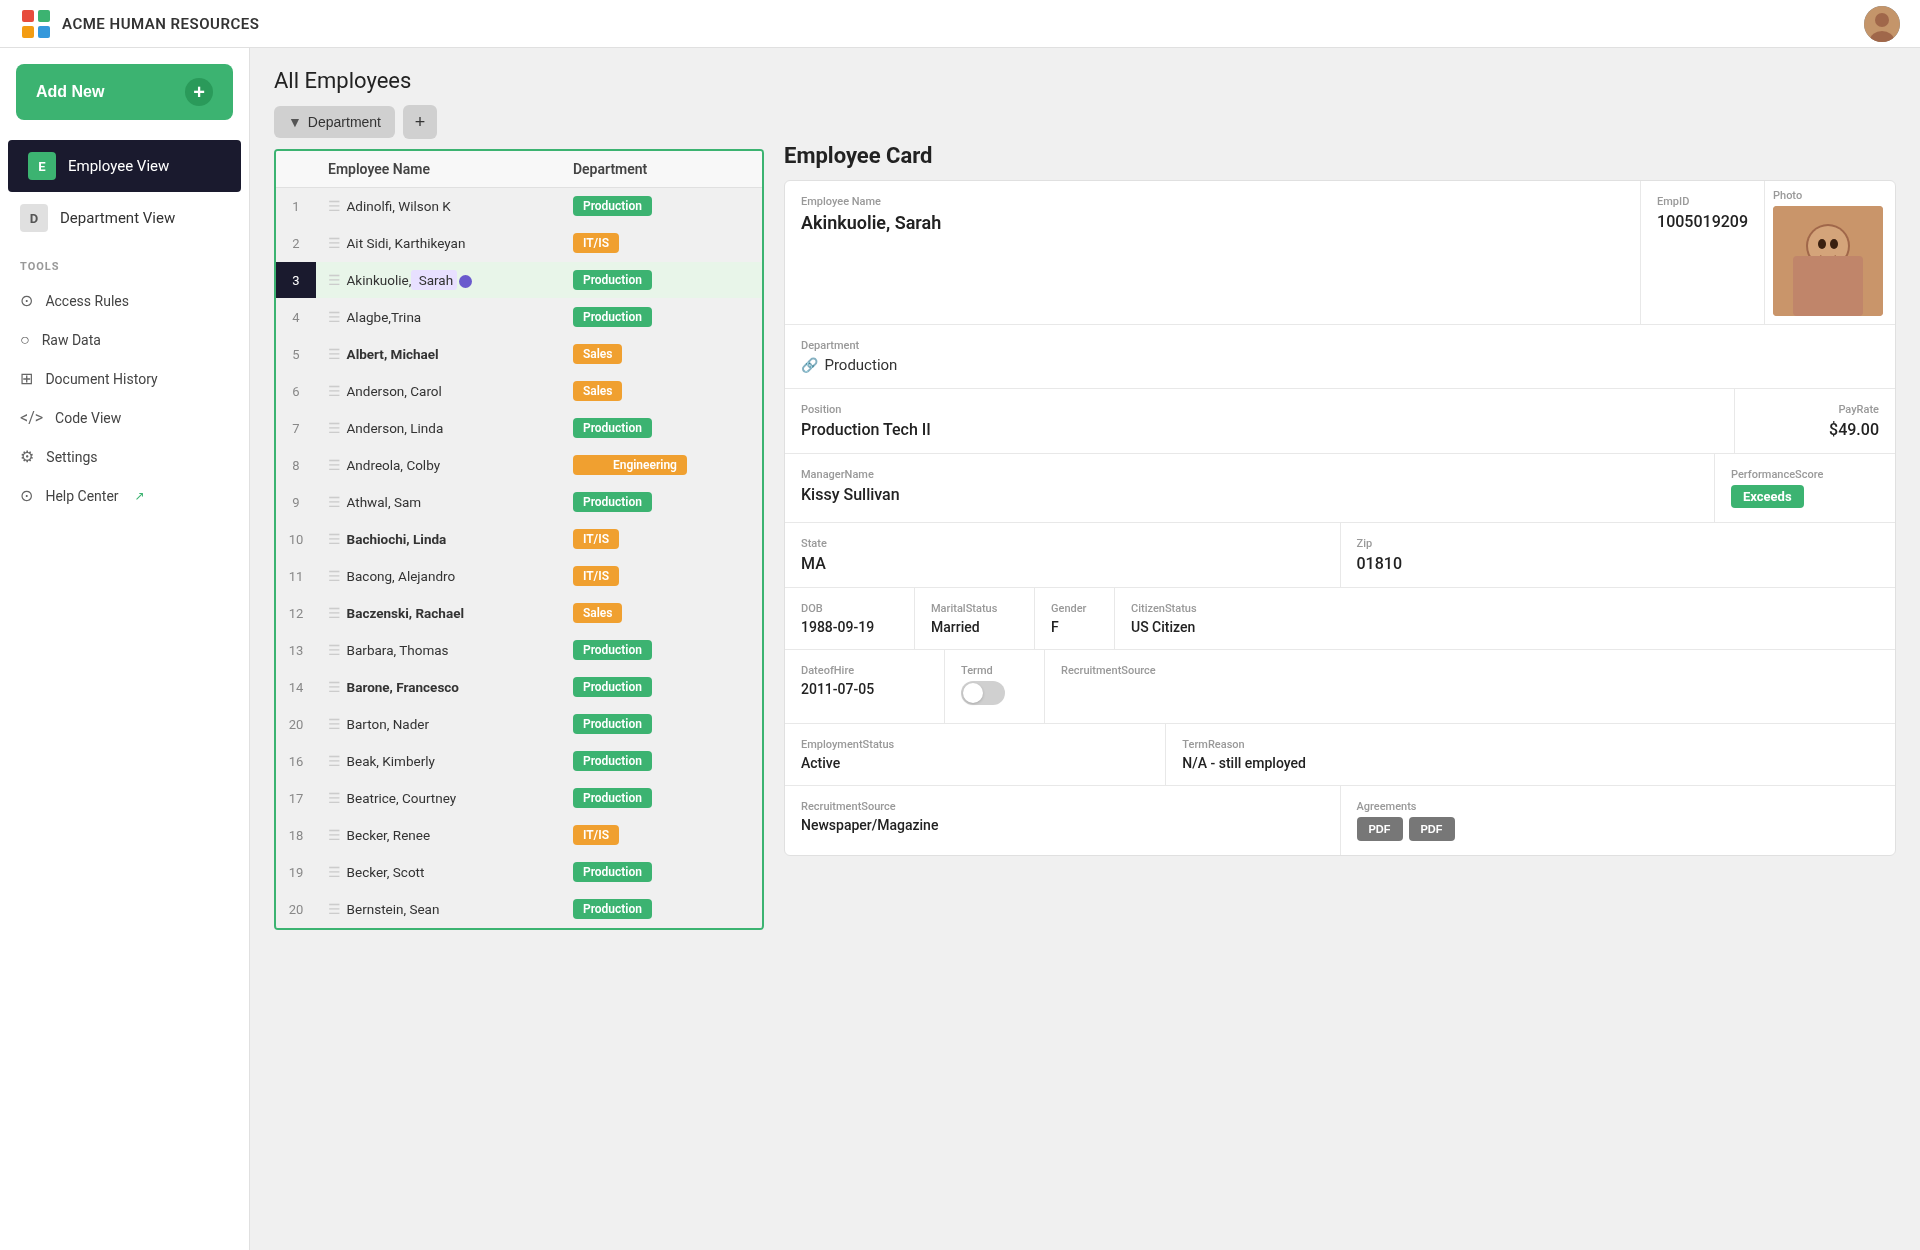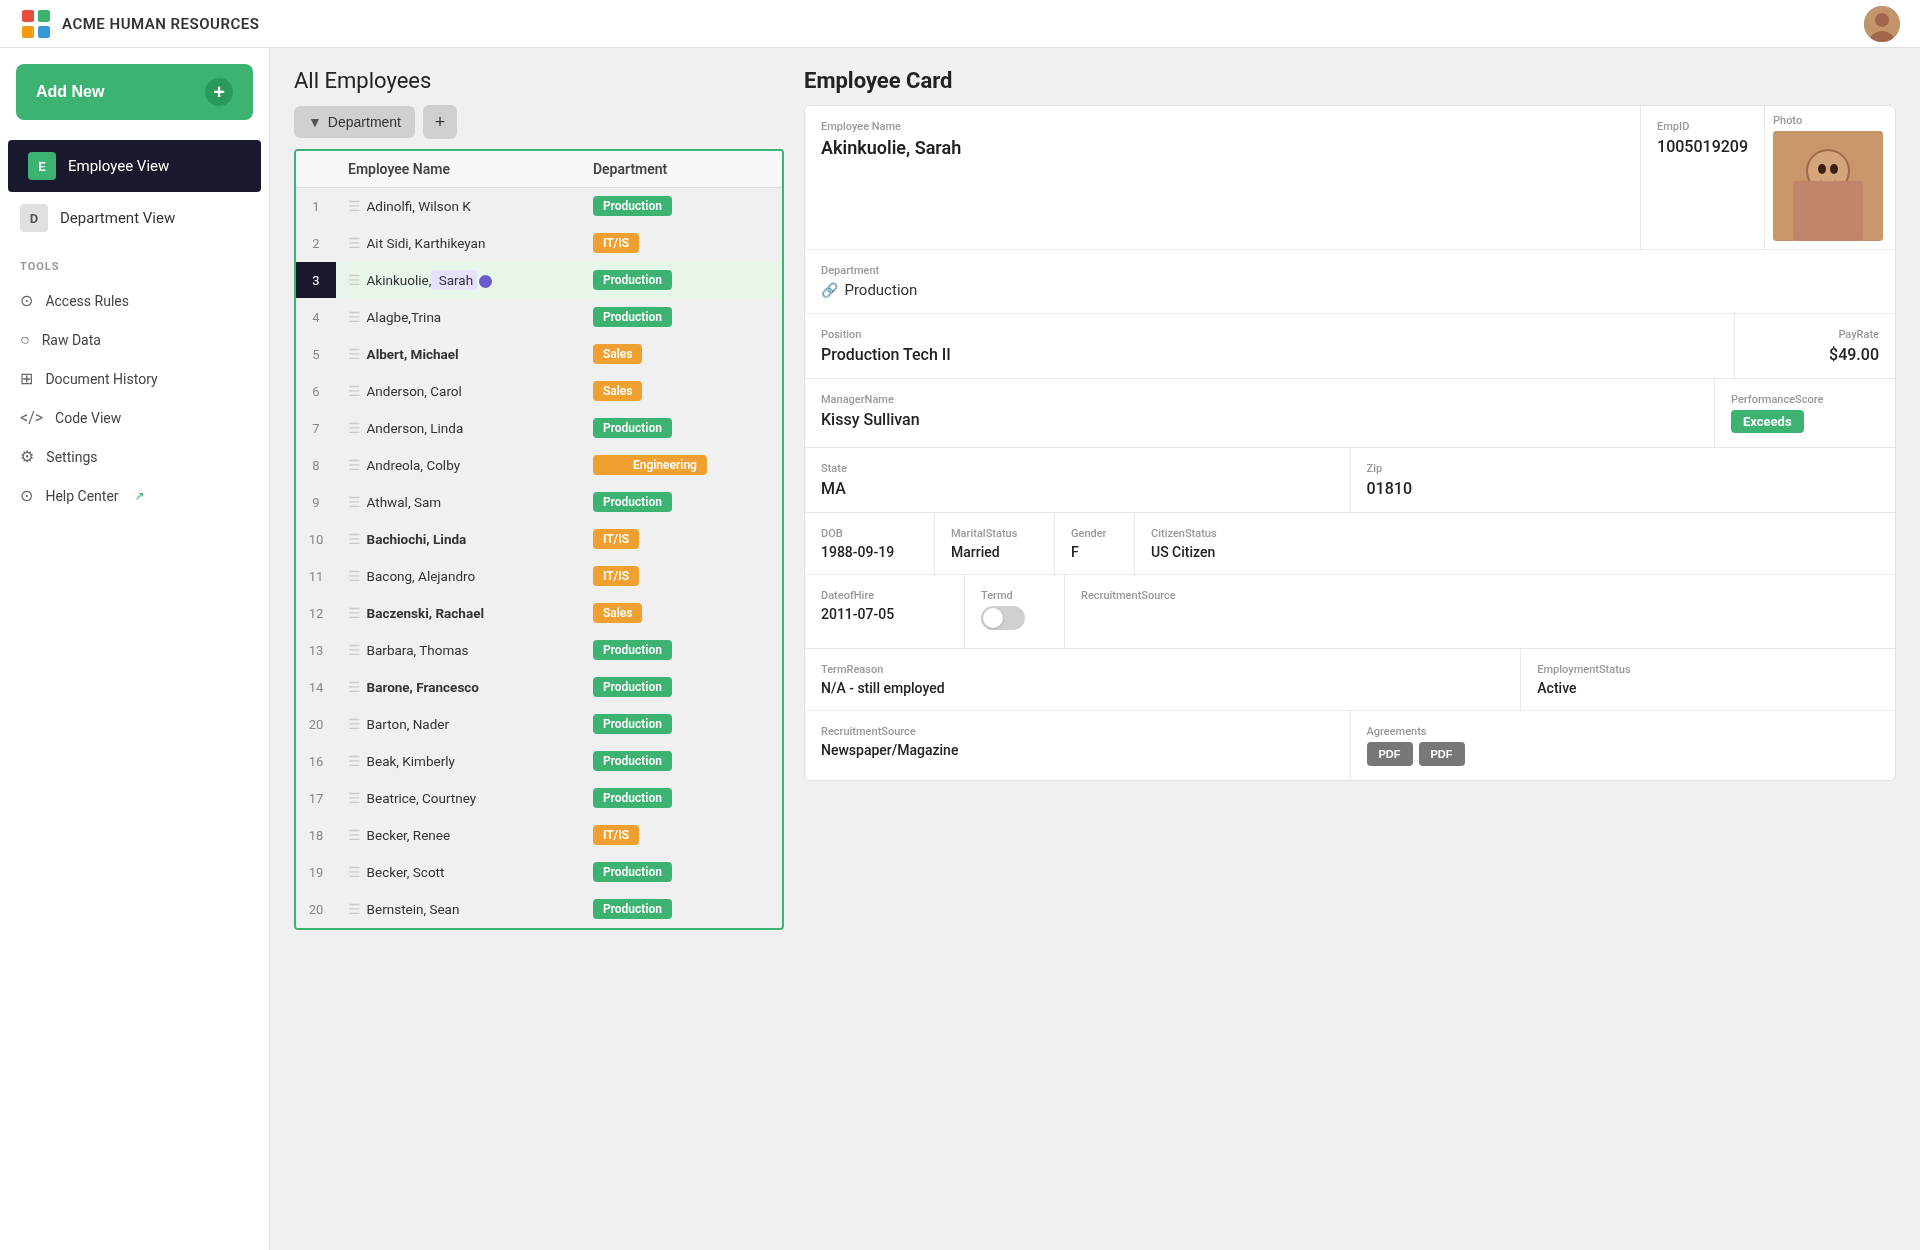--- a/index.html
+++ b/index.html
@@ -10,21 +10,21 @@
     .topbar-left { display: flex; align-items: center; gap: 10px; }
     .topbar-logo { width: 32px; height: 32px; }
     .topbar-title { font-size: 15px; font-weight: 600; color: #333; letter-spacing: 0.5px; text-transform: uppercase; }
     .topbar-avatar { width: 36px; height: 36px; border-radius: 50%; background: #888; overflow: hidden; }
     .topbar-avatar svg { width: 36px; height: 36px; }
 
     
     .layout { display: flex; flex: 1; overflow: hidden; }
 
     
-    .sidebar { width: 270px; background: #fff; border-right: 1px solid #e0e0e0; display: flex; flex-direction: column; padding: 16px 0; overflow-y: auto; }
+    .sidebar { width: 250px; background: #fff; border-right: 1px solid #e0e0e0; display: flex; flex-direction: column; padding: 16px 0; overflow-y: auto; }
     .add-new-btn { margin: 0 16px 20px; background: #3cb371; color: #fff; border: none; border-radius: 8px; padding: 14px 20px; font-size: 16px; font-weight: 600; cursor: pointer; display: flex; align-items: center; justify-content: space-between; }
     .add-new-btn .plus { font-size: 20px; background: #2a9a5a; border-radius: 50%; width: 28px; height: 28px; display: flex; align-items: center; justify-content: center; }
     .nav-item { display: flex; align-items: center; gap: 12px; padding: 12px 20px; cursor: pointer; font-size: 15px; color: #333; }
     .nav-item.active { background: #1a1a2e; color: #fff; border-radius: 4px; margin: 0 8px; }
     .nav-item.active .nav-icon { background: #3cb371; color: #fff; border-radius: 4px; width: 28px; height: 28px; display: flex; align-items: center; justify-content: center; font-size: 13px; font-weight: 700; }
     .nav-item .nav-icon { background: #e0e0e0; color: #555; border-radius: 4px; width: 28px; height: 28px; display: flex; align-items: center; justify-content: center; font-size: 13px; font-weight: 700; }
     .tools-label { padding: 16px 20px 8px; font-size: 11px; font-weight: 700; color: #999; letter-spacing: 1px; text-transform: uppercase; }
     .tools-item { display: flex; align-items: center; gap: 12px; padding: 10px 20px; cursor: pointer; font-size: 14px; color: #444; }
     .tools-icon { font-size: 16px; color: #666; }
     .external-link { font-size: 12px; color: #3cb371; margin-left: 4px; }
@@ -51,21 +51,21 @@
     tbody tr.selected td:first-child { background: #1a1a2e; color: #fff; }
     tbody td { padding: 8px 12px; font-size: 13.5px; color: #333; }
     tbody td:first-child { text-align: center; color: #888; font-size: 13px; }
     .badge { display: inline-block; padding: 3px 10px; border-radius: 4px; font-size: 12px; font-weight: 600; color: #fff; }
     .badge-production { background: #3cb371; }
     .badge-sales { background: #f0a030; }
     .badge-itis { background: #f0a030; }
     .badge-engineering { background: #f0a030; padding-left: 40px; }
 
     
-    .employee-card-panel { flex: 1; display: flex; flex-direction: column; }
+    .employee-card-panel { flex: 1; display: flex; flex-direction: column; justify-content: center; }
     .card-title { font-size: 22px; font-weight: 700; color: #222; margin-bottom: 12px; }
     .card { background: #fff; border: 1px solid #e0e0e0; border-radius: 6px; padding: 0; overflow: hidden; }
     .card-row { display: flex; border-bottom: 1px solid #e8e8e8; }
     .card-row:last-child { border-bottom: none; }
     .card-cell { padding: 14px 16px; flex: 1; border-right: 1px solid #e8e8e8; }
     .card-cell:last-child { border-right: none; }
     .card-cell.photo-cell { flex: 0 0 130px; padding: 8px; }
     .card-label { font-size: 11px; color: #999; font-weight: 500; margin-bottom: 4px; }
     .card-value { font-size: 16px; color: #222; font-weight: 500; }
     .card-value.large { font-size: 18px; font-weight: 600; }
@@ -478,27 +478,27 @@
               <div class="card-label">Termd</div>
               <div class="toggle off"></div>
             </div>
             <div class="card-cell">
               <div class="card-label">RecruitmentSource</div>
               <div class="card-value small"></div>
             </div>
           </div>
 
           <div class="card-row">
+            <div class="card-cell">
+              <div class="card-label">EmploymentStatus</div>
+              <div class="card-value small">Active</div>
+            </div>
             <div class="card-cell" style="flex:2;">
               <div class="card-label">TermReason</div>
               <div class="card-value small">N/A - still employed</div>
-            </div>
-            <div class="card-cell">
-              <div class="card-label">EmploymentStatus</div>
-              <div class="card-value small">Active</div>
             </div>
           </div>
 
           <div class="card-row">
             <div class="card-cell">
               <div class="card-label">RecruitmentSource</div>
               <div class="card-value small">Newspaper/Magazine</div>
             </div>
             <div class="card-cell">
               <div class="card-label">Agreements</div>

